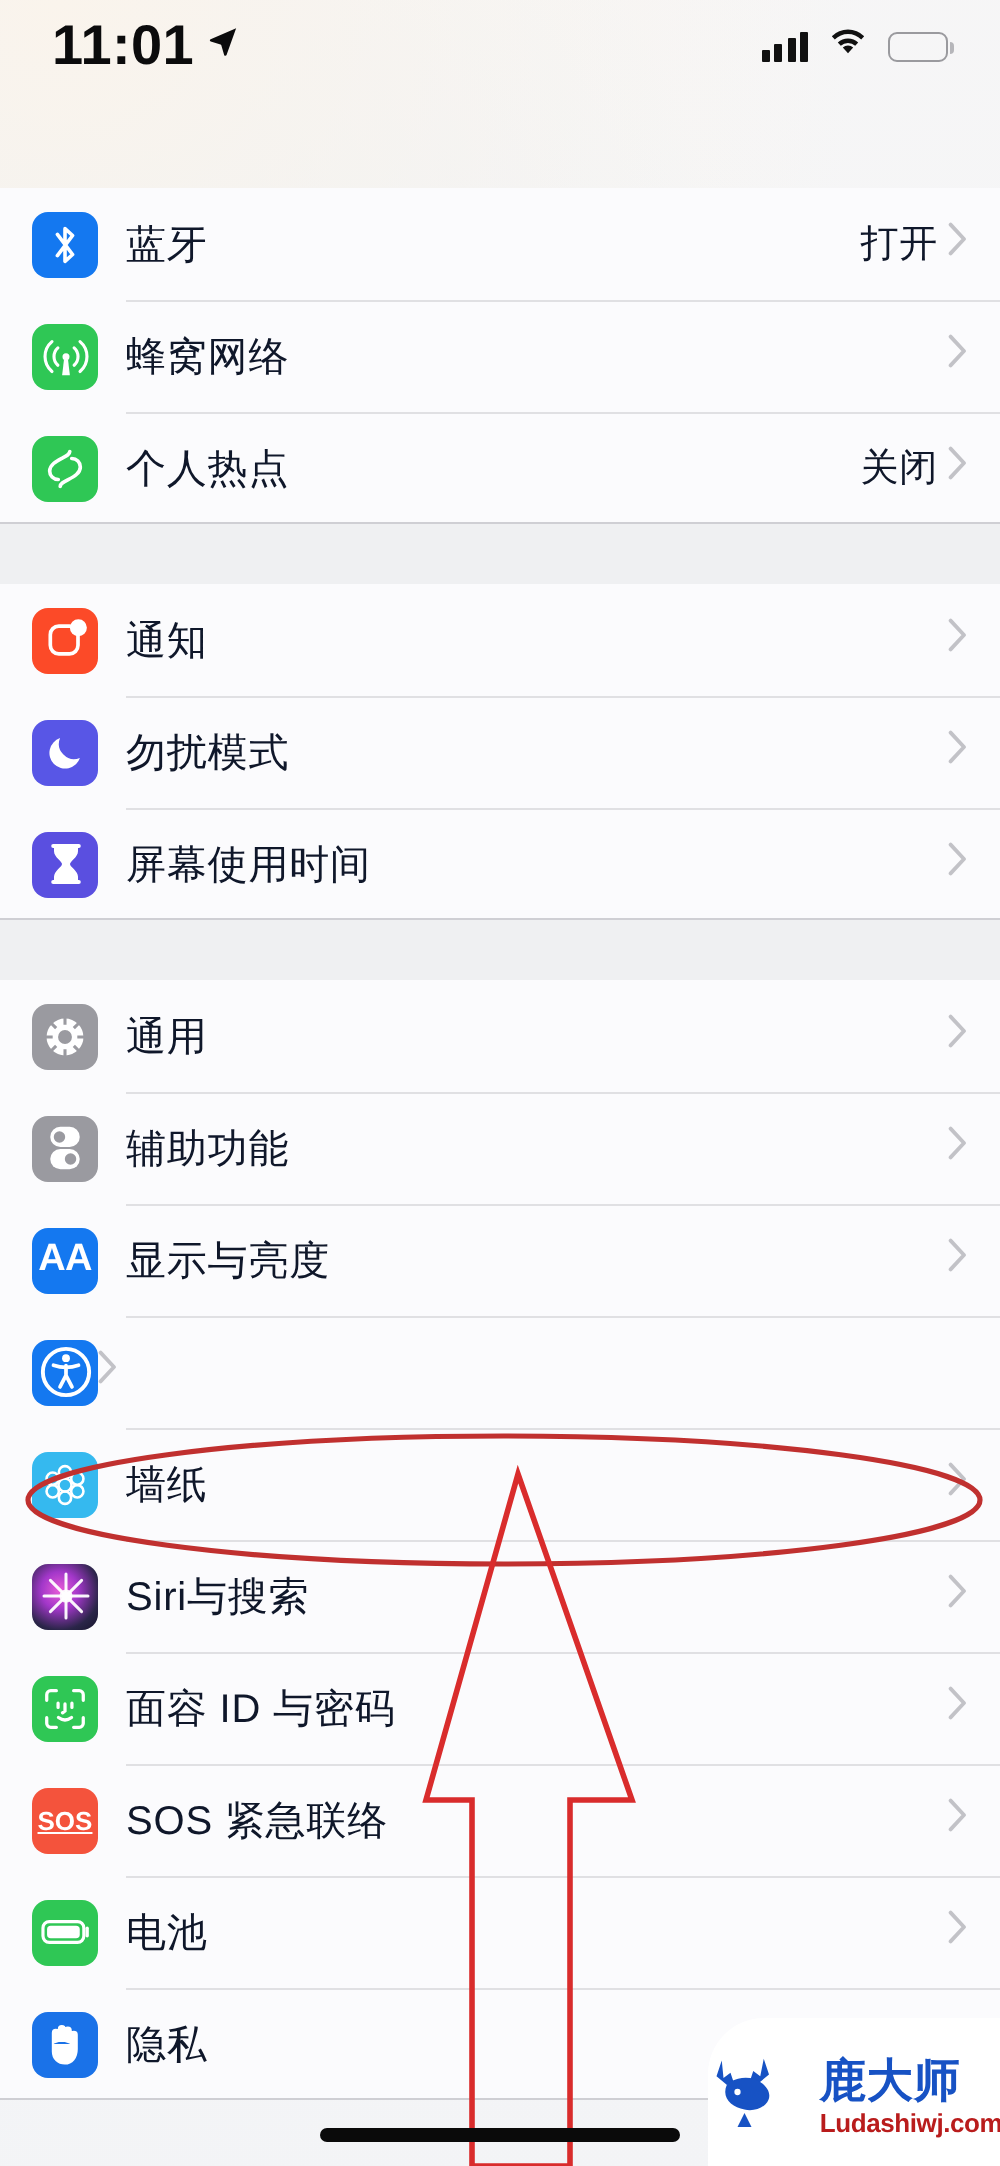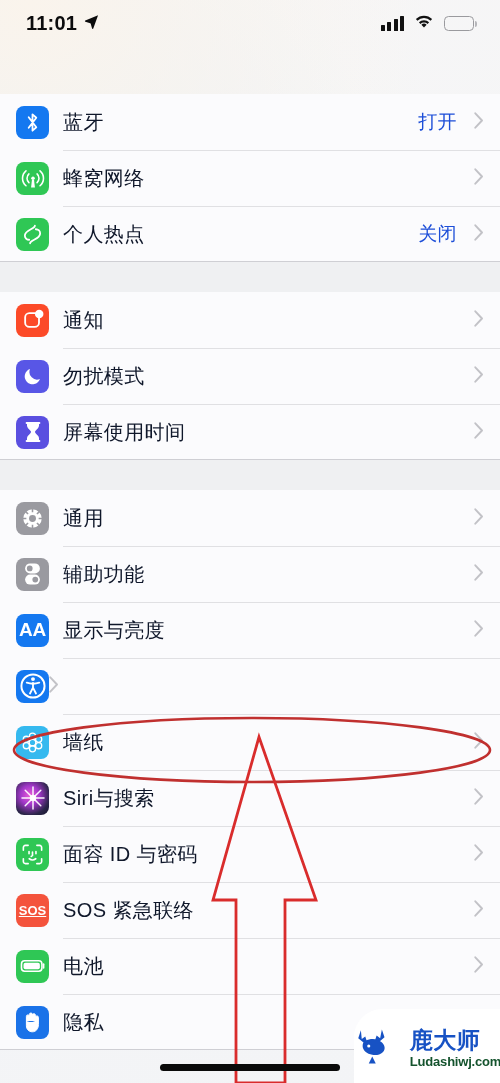--- a/index.html
+++ b/index.html
@@ -21,21 +21,21 @@
     overflow:hidden;
   }
 
   
   .statusbar{
     position:absolute; top:0; left:0; right:0; height:46px;
     display:flex; align-items:center; justify-content:space-between;
     padding:0 26px;
   }
   .sb-left{ display:flex; align-items:center; gap:7px; }
-  .sb-time{ font-size:20px; font-weight:700; color:#0b0b0c; letter-spacing:.2px; }
+  .sb-time{ font-size:28px; font-weight:700; color:#0b0b0c; letter-spacing:.2px; }
   .loc-arrow{ display:block; }
   .sb-right{ display:flex; align-items:center; gap:10px; }
   .signal{ display:flex; align-items:flex-end; gap:2.5px; height:15px; }
   .signal i{ display:block; width:4px; background:#111; border-radius:.5px; }
   .signal i:nth-child(1){ height:6px; }
   .signal i:nth-child(2){ height:9px; }
   .signal i:nth-child(3){ height:12px; }
   .signal i:nth-child(4){ height:15px; }
   .battery{ position:relative; width:30px; height:15px; border:1.6px solid #9a9a9e; border-radius:4.5px; padding:1.6px; }
   .battery .lvl{ height:100%; width:100%; background:#111; border-radius:2.4px; }
@@ -69,21 +69,21 @@
   .icon{
     width:33px; height:33px; border-radius:8px; flex:0 0 33px;
     display:flex; align-items:center; justify-content:center;
     position:relative; overflow:hidden;
   }
   .row-label{
     margin-left:14px;
     font-size:20px; color:#0f172a; letter-spacing:.4px;
     flex:1 1 auto; white-space:nowrap;
   }
-  .row-value{ font-size:19px; color:#1d4ed8; margin-right:17px; letter-spacing:.4px; }
+  .row-value{ font-size:19px; color:#0f172a; margin-right:5px; letter-spacing:.4px; }
   .chev{ margin-right:16px; flex:0 0 auto; }
 
   
   .ic-bt{ background:#1478f0; }
   .ic-cell{ background:#2fc755; }
   .ic-hot{ background:#2fc755; }
   .ic-notif{ background:#fc4a28; }
   .ic-sound{ background:#f4285a; }
   .ic-dnd{ background:#5856e6; }
   .ic-screen{ background:#5a4fe0; }
@@ -112,21 +112,21 @@
   
   .watermark{
     position:absolute; right:0px; bottom:0px;
     width:146px; height:74px;
     background:#ffffff; border-top-left-radius:28px;
     display:flex; align-items:center; justify-content:center; gap:15px;
     padding-top:4px;
   }
   .wm-text{ display:flex; flex-direction:column; align-items:flex-start; line-height:1; }
   .wm-cn{ color:#1752c4; font-size:23px; font-weight:700; letter-spacing:.5px; }
-  .wm-en{ color:#14532d; font-size:13px; font-weight:600; letter-spacing:-.2px; margin-top:3px; }
+  .wm-en{ color:#b91c1c; font-size:13px; font-weight:600; letter-spacing:-.2px; margin-top:3px; }
 </style>
 </head>
 <body>
 
 <div id="screen">
 
   <div class="statusbar">
     <div class="sb-left">
       <span class="sb-time">11:01</span>
       <span class="loc-arrow">

